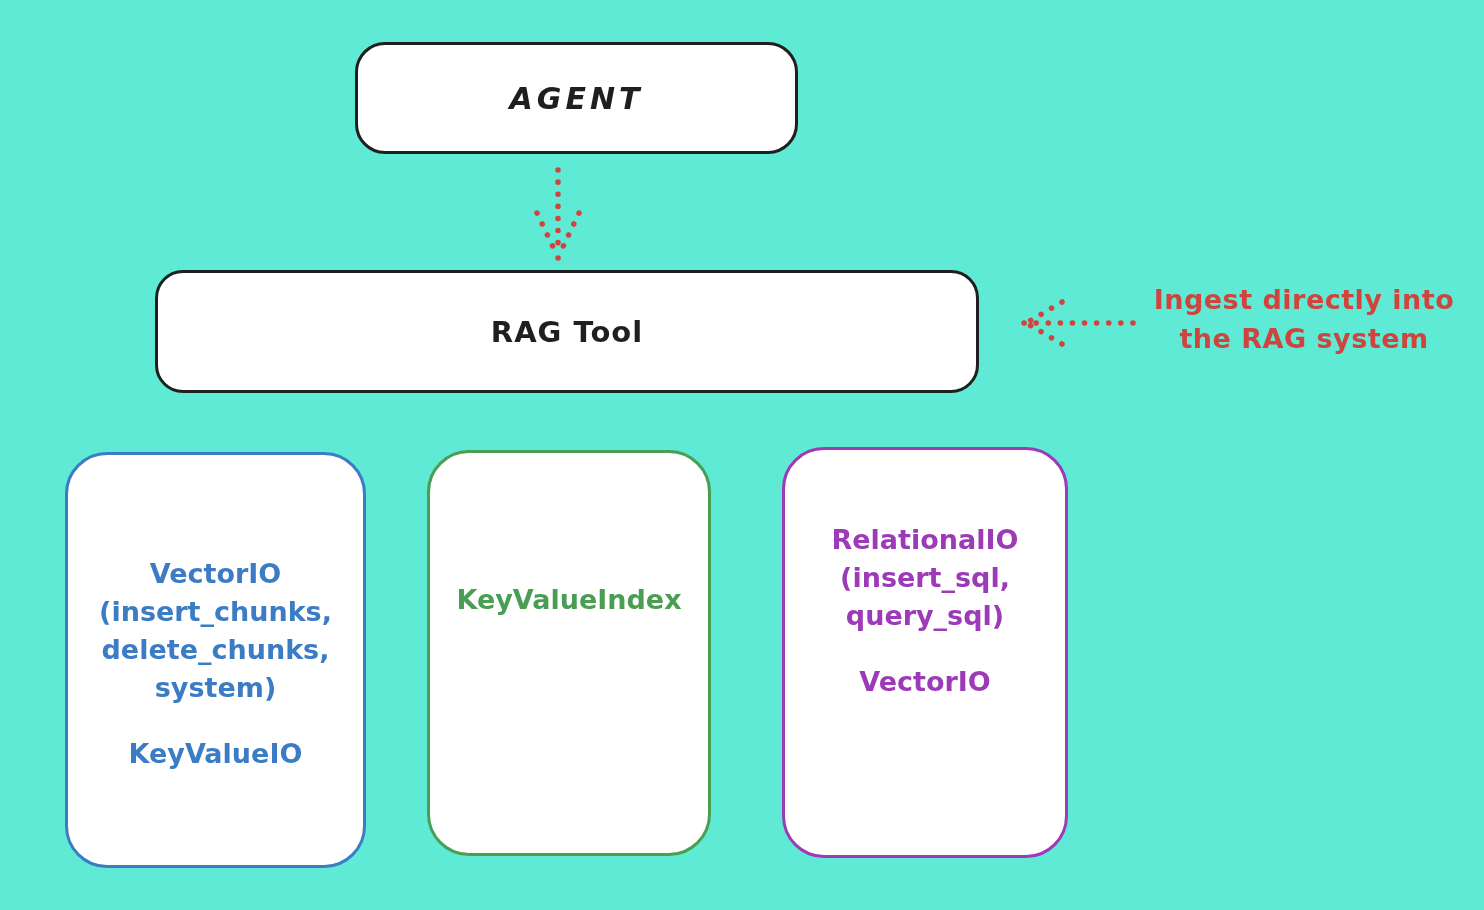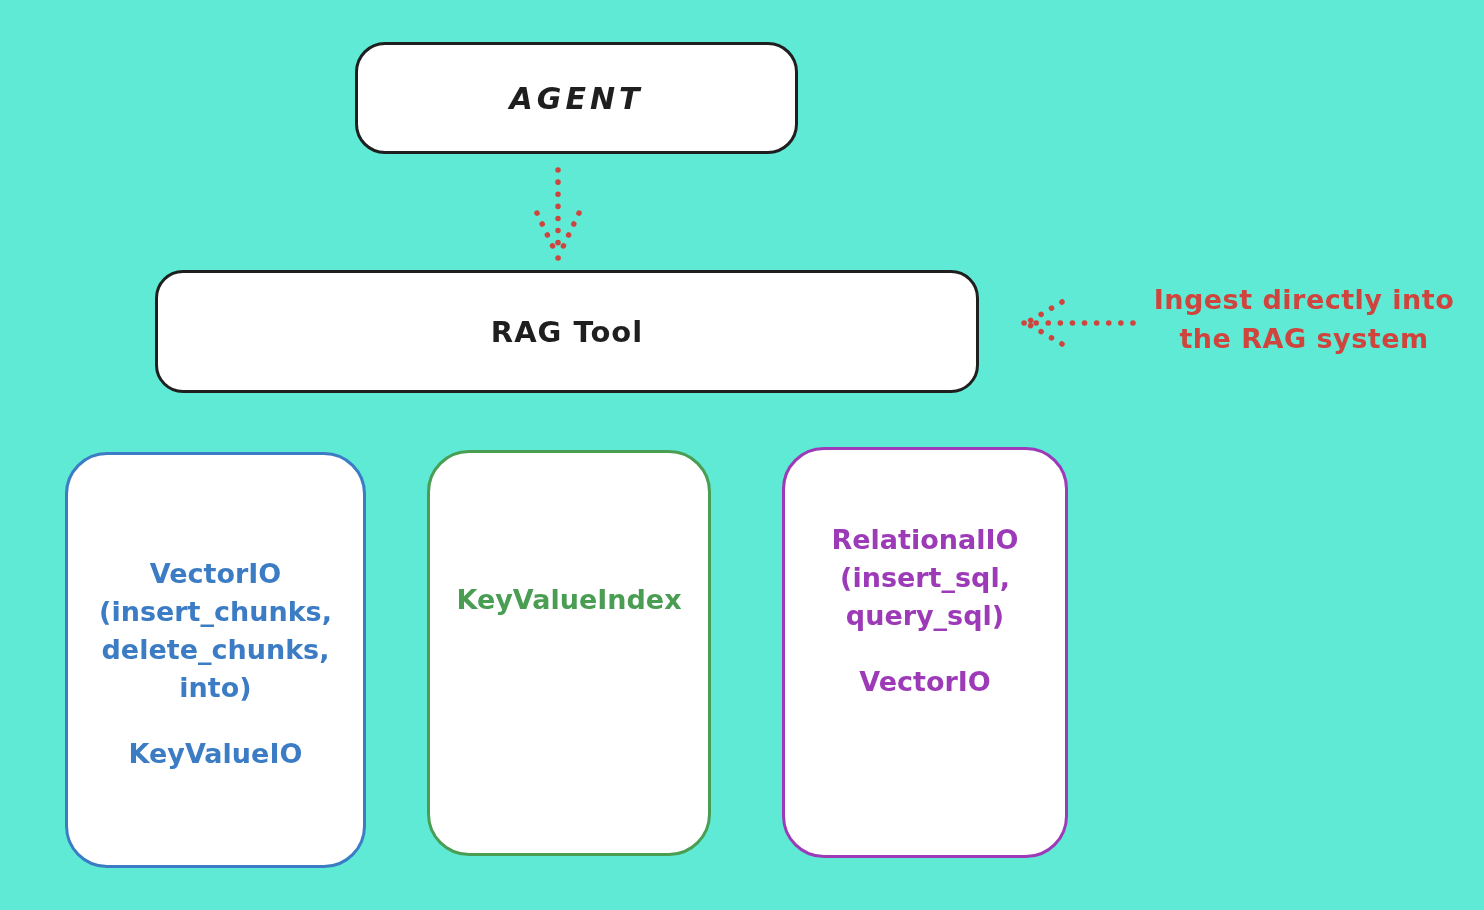--- a/index.html
+++ b/index.html
@@ -148,21 +148,21 @@
   <div class="annotation">
     <span>Ingest directly into</span><br>
     <span>the RAG system</span>
   </div>
 
   <div class="io-box io-box-vector">
     <div class="io-lines">
       <div>VectorIO</div>
       <div>(insert_chunks,</div>
       <div>delete_chunks,</div>
-      <div>into)</div>
+      <div>system)</div>
     </div>
     <div class="io-footer">KeyValueIO</div>
   </div>
 
   <div class="io-box io-box-keyvalue">
     <div class="io-footer">KeyValueIndex</div>
   </div>
 
   <div class="io-box io-box-relational">
     <div class="io-lines">

